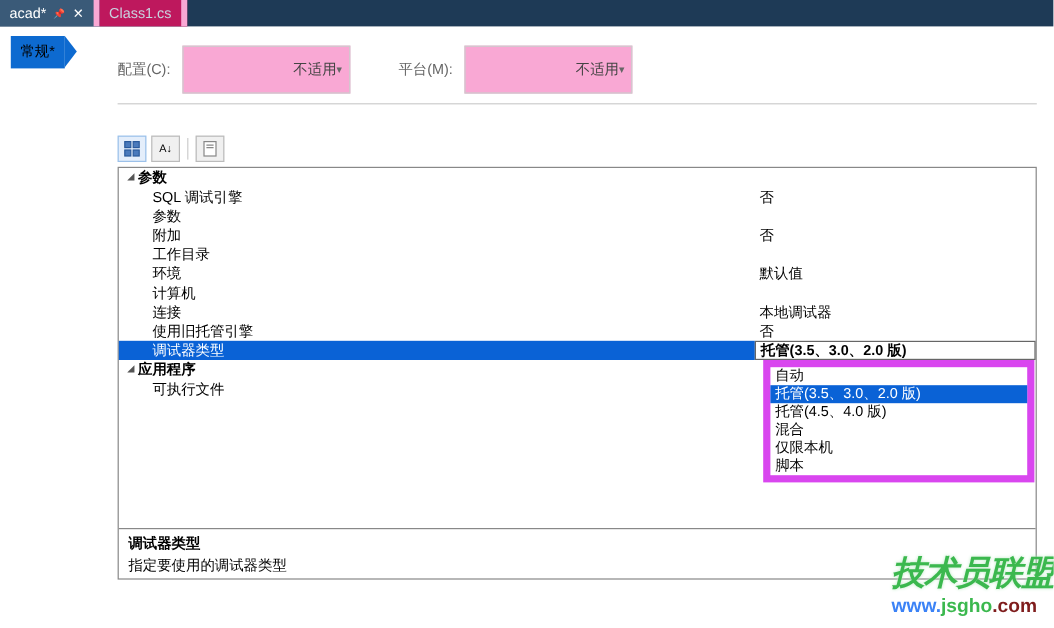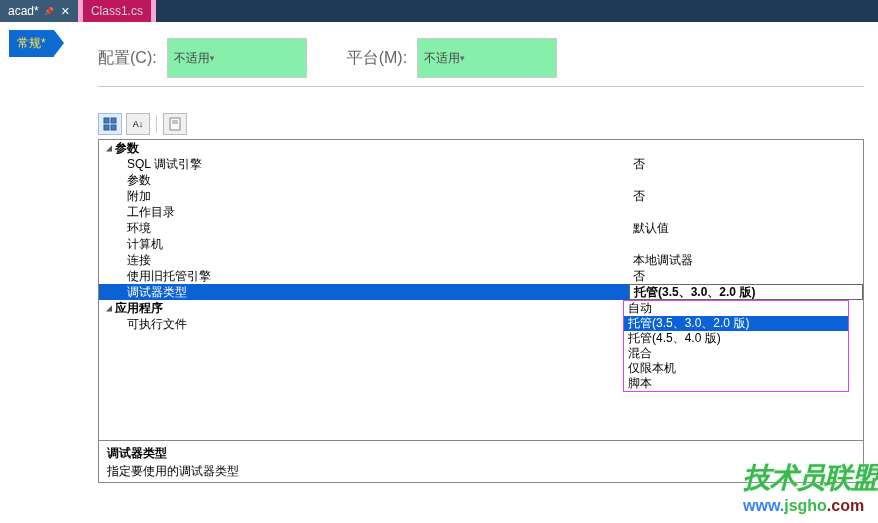--- a/index.html
+++ b/index.html
@@ -3,44 +3,44 @@
 <meta charset="utf-8">
 <style>
 * { box-sizing: border-box; margin: 0; padding: 0; }
 body { font-family: "Microsoft YaHei", "Segoe UI", sans-serif; font-size: 12px; background: #fff; width: 878px; height: 523px; overflow: hidden; position: relative; }
 .titlebar { background: #1e3a56; height: 22px; display: flex; align-items: stretch; color: #fff; }
 .tab { padding: 2px 8px; display: flex; align-items: center; gap: 6px; font-size: 12px; border-right: 5px solid #f9a8d4; }
 .tab.active { background: #3a5a78; color: #fff; }
 .tab.inactive { background: #be185d; color: #c8d4e0; }
 .tab .pin { font-size: 8px; }
 .tab .close { font-size: 11px; cursor: pointer; }
-.sidebar-tab { position: absolute; top: 30px; left: 9px; background: #0d6ad0; color: #fde047; padding: 5px 8px; font-size: 12px; display: flex; align-items: center; gap: 3px; }
+.sidebar-tab { position: absolute; top: 30px; left: 9px; background: #0d6ad0; color: #000000; padding: 5px 8px; font-size: 12px; display: flex; align-items: center; gap: 3px; }
 .sidebar-tab::after { content: ''; position: absolute; right: -10px; top: 0; border-top: 13px solid transparent; border-bottom: 13px solid transparent; border-left: 10px solid #0d6ad0; }
 .main { margin-left: 88px; margin-right: 14px; margin-top: 8px; }
 .config-row { display: flex; align-items: center; gap: 10px; padding: 8px 0; border-bottom: 1px solid #ccc; margin-left: 10px; }
-.config-row label { color: #666; font-size: 16px; }
-.dropdown { border: 1px solid #ccc; background: #86efac; padding: 2px 6px; min-width: 140px; height: 40px; display: flex; align-items: center; justify-content: flex-start; color: #444; }
+.config-row label { color: #666; font-size: 12px; }
+.dropdown { border: 1px solid #ccc; background: #f9a8d4; padding: 2px 6px; min-width: 140px; height: 40px; display: flex; align-items: center; justify-content: flex-end; color: #444; }
 .dropdown .chev { font-size: 9px; color: #666; }
 .toolbar { margin-top: 24px; display: flex; gap: 4px; padding: 2px 0; margin-left: 10px; }
 .tool-btn { width: 24px; height: 22px; border: 1px solid #bbb; background: #f0f0f0; display: flex; align-items: center; justify-content: center; font-size: 11px; }
 .tool-btn.cat { background: #e4eefb; border-color: #9cc1ea; }
 .tool-sep { width: 1px; background: #ccc; margin: 2px 2px; }
 .grid-wrap { border: 1px solid #888; margin-top: 2px; margin-left: 10px; height: 344px; display: flex; flex-direction: column; }
 .grid { flex: 1; overflow: visible; position: relative; }
 .grid-row { display: flex; height: 16px; line-height: 16px; }
 .grid-row .left { width: 530px; padding-left: 4px; display: flex; align-items: center; }
 .grid-row .right { flex: 1; padding-left: 4px; }
 .cat-row { font-weight: bold; }
 .cat-row .exp { display: inline-block; width: 12px; text-align: center; color: #555; font-size: 10px; font-family: monospace; }
 .prop-row .left { padding-left: 28px; }
 .prop-row.selected .left { background: #0a62d6; color: #fff; }
 .prop-row.selected .right { font-weight: bold; border: 1px solid #666; height: 16px; line-height: 14px; }
 .desc-panel { border-top: 1px solid #888; padding: 4px 8px; height: 42px; }
 .desc-panel .title { font-weight: bold; margin-bottom: 1px; }
-.dropdown-list { position: absolute; background: #fff; border: 1px solid #d946ef; right: 14px; width: 226px; z-index: 10; }
+.dropdown-list { position: absolute; background: #fff; border: 6px solid #d946ef; right: 1px; width: 226px; z-index: 10; }
 .dropdown-list .opt { padding: 0 4px; height: 15px; line-height: 15px; font-size: 12px; }
 .dropdown-list .opt.sel { background: #0a62d6; color: #fff; }
 .watermark { position: absolute; right: 0; bottom: 8px; text-align: left; font-weight: bold; }
 .wm1 { font-size: 28px; color: #3bb84e; font-style: italic; letter-spacing: -1px; text-shadow: 0 0 3px #b8e8c0; }
 .wm2 { font-size: 16px; }
 .wm2 .a { color: #3b82f6; } .wm2 .b { color: #3bb84e; } .wm2 .c { color: #7f1d1d; }
 </style>
 </head>
 <body>
 

